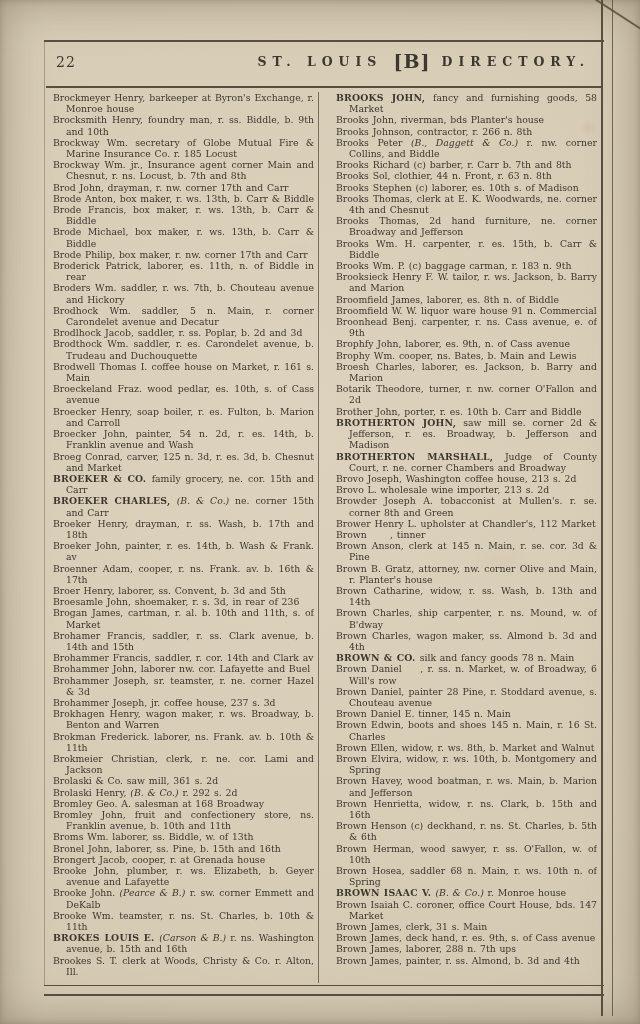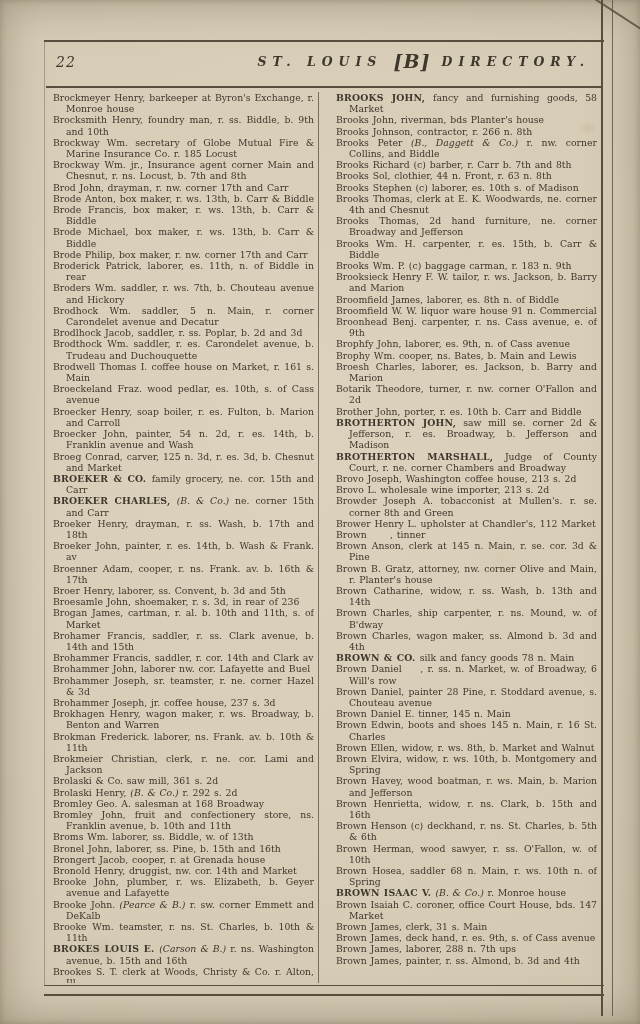--- a/index.html
+++ b/index.html
@@ -22,21 +22,21 @@
   .rule-top{left:44px;top:40px;width:560px;height:2px;}
   .rule-header{left:46px;top:86px;width:556px;height:2px;}
   .rule-left{left:44px;top:40px;width:1px;height:946px;opacity:.38;}
   .rule-right-inner{left:601px;top:0;width:2px;height:1016px;}
   .rule-right-outer{left:612px;top:0;width:1px;height:1016px;opacity:.8;}
   .rule-bottom-1{left:44px;top:985px;width:560px;height:1px;}
   .rule-bottom-2{left:44px;top:994px;width:560px;height:2px;}
   .rule-corner{left:592px;top:-4px;width:74px;height:2px;transform:rotate(33deg);transform-origin:left top;opacity:.85;}
   .rule-divider{left:318px;top:92px;width:1px;height:891px;opacity:.75;}
   
-  .header{position:absolute;left:52px;top:50px;width:548px;height:32px;font-style:italic;}
+  .header{position:absolute;left:52px;top:50px;width:548px;height:32px;}
   .pagenum{position:absolute;left:4px;top:4px;font-size:14px;letter-spacing:1px;}
   .title{position:absolute;left:4px;right:10px;top:0;text-align:right;white-space:nowrap;}
   .title .t-word{font-size:12.5px;font-weight:bold;letter-spacing:6px;vertical-align:2px;}
   .title .t-letter{font-size:19px;font-weight:bold;letter-spacing:1px;margin:0 6px;}
   
   .cols{position:absolute;left:53px;top:92px;width:544px;height:891px;
     display:flex;justify-content:space-between;overflow:hidden;gap:16px;}
   .col{width:261px;overflow:hidden;}
   .entry{font-size:9.3px;line-height:11.2px;text-align:justify;
     text-indent:-13px;padding-left:13px;word-spacing:0.8px;}
@@ -104,21 +104,20 @@
       <div class="entry">Brokhagen Henry, wagon maker, r. ws. Broadway, b. Benton and Warren</div>
       <div class="entry">Brokman Frederick. laborer, ns. Frank. av. b. 10th &amp; 11th</div>
       <div class="entry">Brokmeier Christian, clerk, r. ne. cor. Lami and Jackson</div>
       <div class="entry">Brolaski &amp; Co. saw mill, 361 s. 2d</div>
       <div class="entry"><span>Brolaski Henry, </span><span class="ei">(B. &amp; Co.) </span><span>r. 292 s. 2d</span></div>
       <div class="entry">Bromley Geo. A. salesman at 168 Broadway</div>
       <div class="entry">Bromley John, fruit and confectionery store, ns. Franklin avenue, b. 10th and 11th</div>
       <div class="entry">Broms Wm. laborer, ss. Biddle, w. of 13th</div>
       <div class="entry">Bronel John, laborer, ss. Pine, b. 15th and 16th</div>
       <div class="entry">Brongert Jacob, cooper, r. at Grenada house</div>
-      <div class="entry">Bronold Henry, druggist, nw. cor. 14th and Market</div>
       <div class="entry">Brooke John, plumber, r. ws. Elizabeth, b. Geyer avenue and Lafayette</div>
       <div class="entry"><span>Brooke John. </span><span class="ei">(Pearce &amp; B.) </span><span>r. sw. corner Emmett and DeKalb</span></div>
       <div class="entry">Brooke Wm. teamster, r. ns. St. Charles, b. 10th &amp; 11th</div>
       <div class="entry"><span class="en">BROKES LOUIS E. </span><span class="ei">(Carson &amp; B.) </span><span>r. ns. Washington avenue, b. 15th and 16th</span></div>
       <div class="entry">Brookes S. T. clerk at Woods, Christy &amp; Co. r. Alton, Ill.</div>
     </div>
   <div class="col">
       <div class="entry"><span class="en">BROOKS JOHN, </span><span>fancy and furnishing goods, 58 Market</span></div>
       <div class="entry">Brooks John, riverman, bds Planter's house</div>
       <div class="entry">Brooks Johnson, contractor, r. 266 n. 8th</div>

